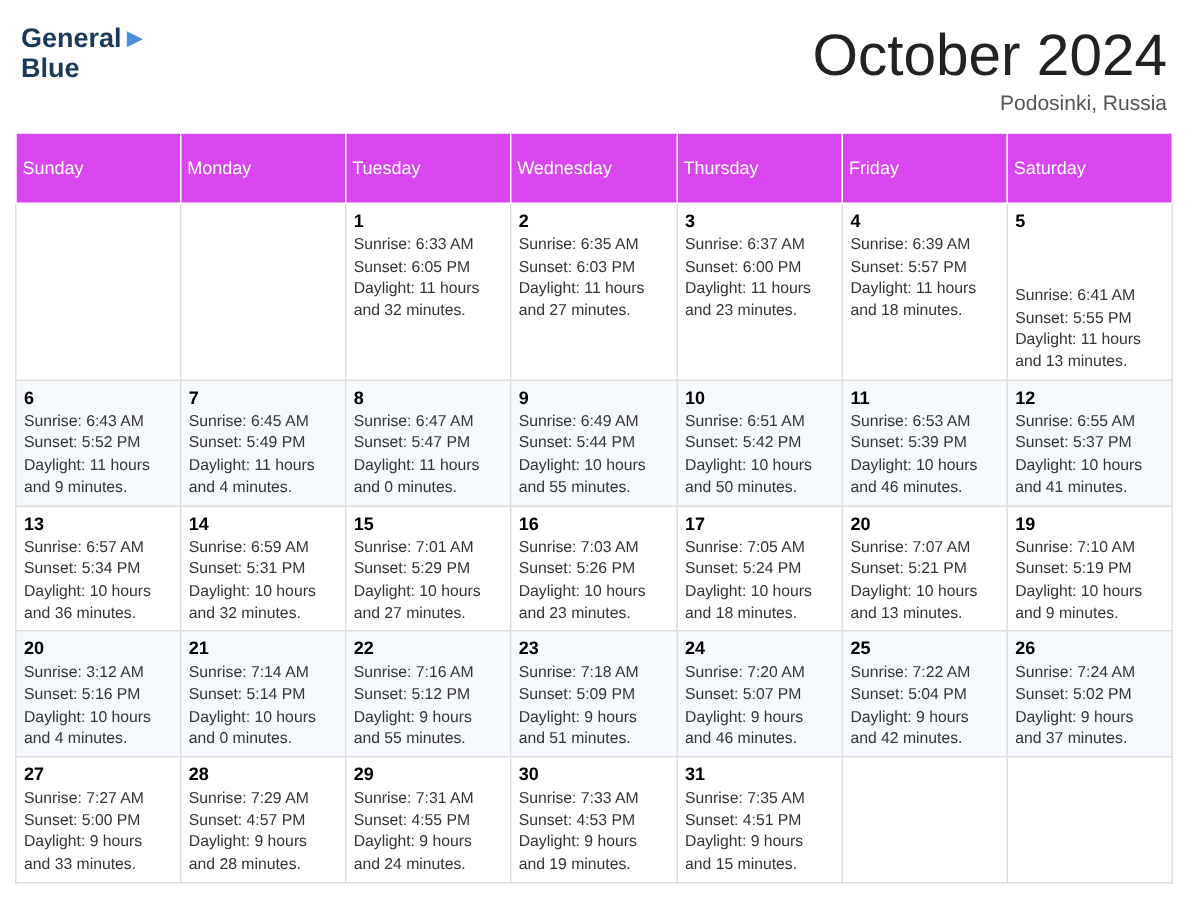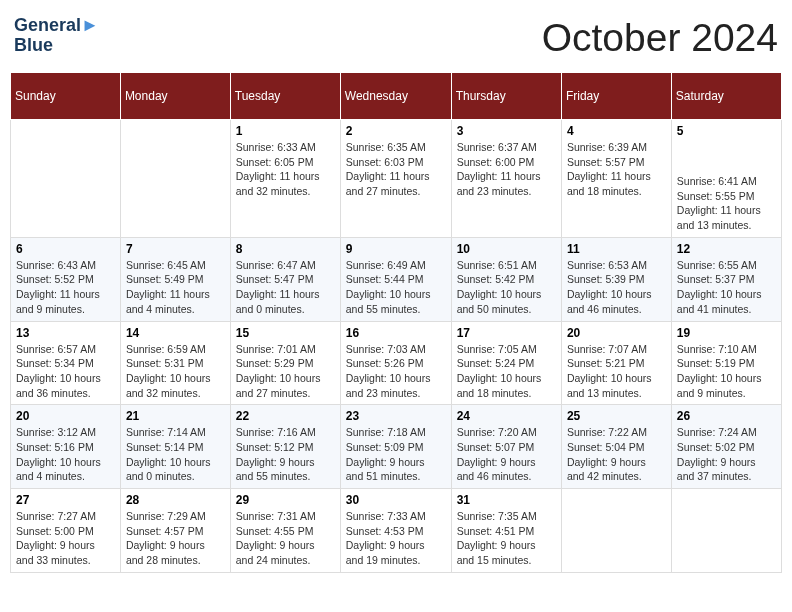--- a/index.html
+++ b/index.html
@@ -40,21 +40,21 @@
     .location {
       font-size: 14px;
       color: #555;
     }
     .calendar {
       width: 100%;
       border-collapse: collapse;
       font-size: 11px;
     }
     .calendar th {
-      background: #7f1d1d;
+      background: #d946ef;
       color: #fff;
       padding: 16px 4px;
       text-align: left;
       font-weight: normal;
       font-size: 12px;
       border: 1px solid #fff;
     }
     .calendar td {
       border: 1px solid #ddd;
       vertical-align: top;
@@ -87,20 +87,21 @@
 <div class="header">
   <div class="logo">
     <div>
       <div class="logo-text">
         General<span>►</span><br>Blue
       </div>
     </div>
   </div>
   <div class="title-block">
     <div class="month-title">October 2024</div>
+    <div class="location">Podosinki, Russia</div>
   </div>
 </div>
 
 <table class="calendar">
   <thead>
     <tr id="header-row">
         <th>Sunday</th>
         <th>Monday</th>
         <th>Tuesday</th>
         <th>Wednesday</th>

